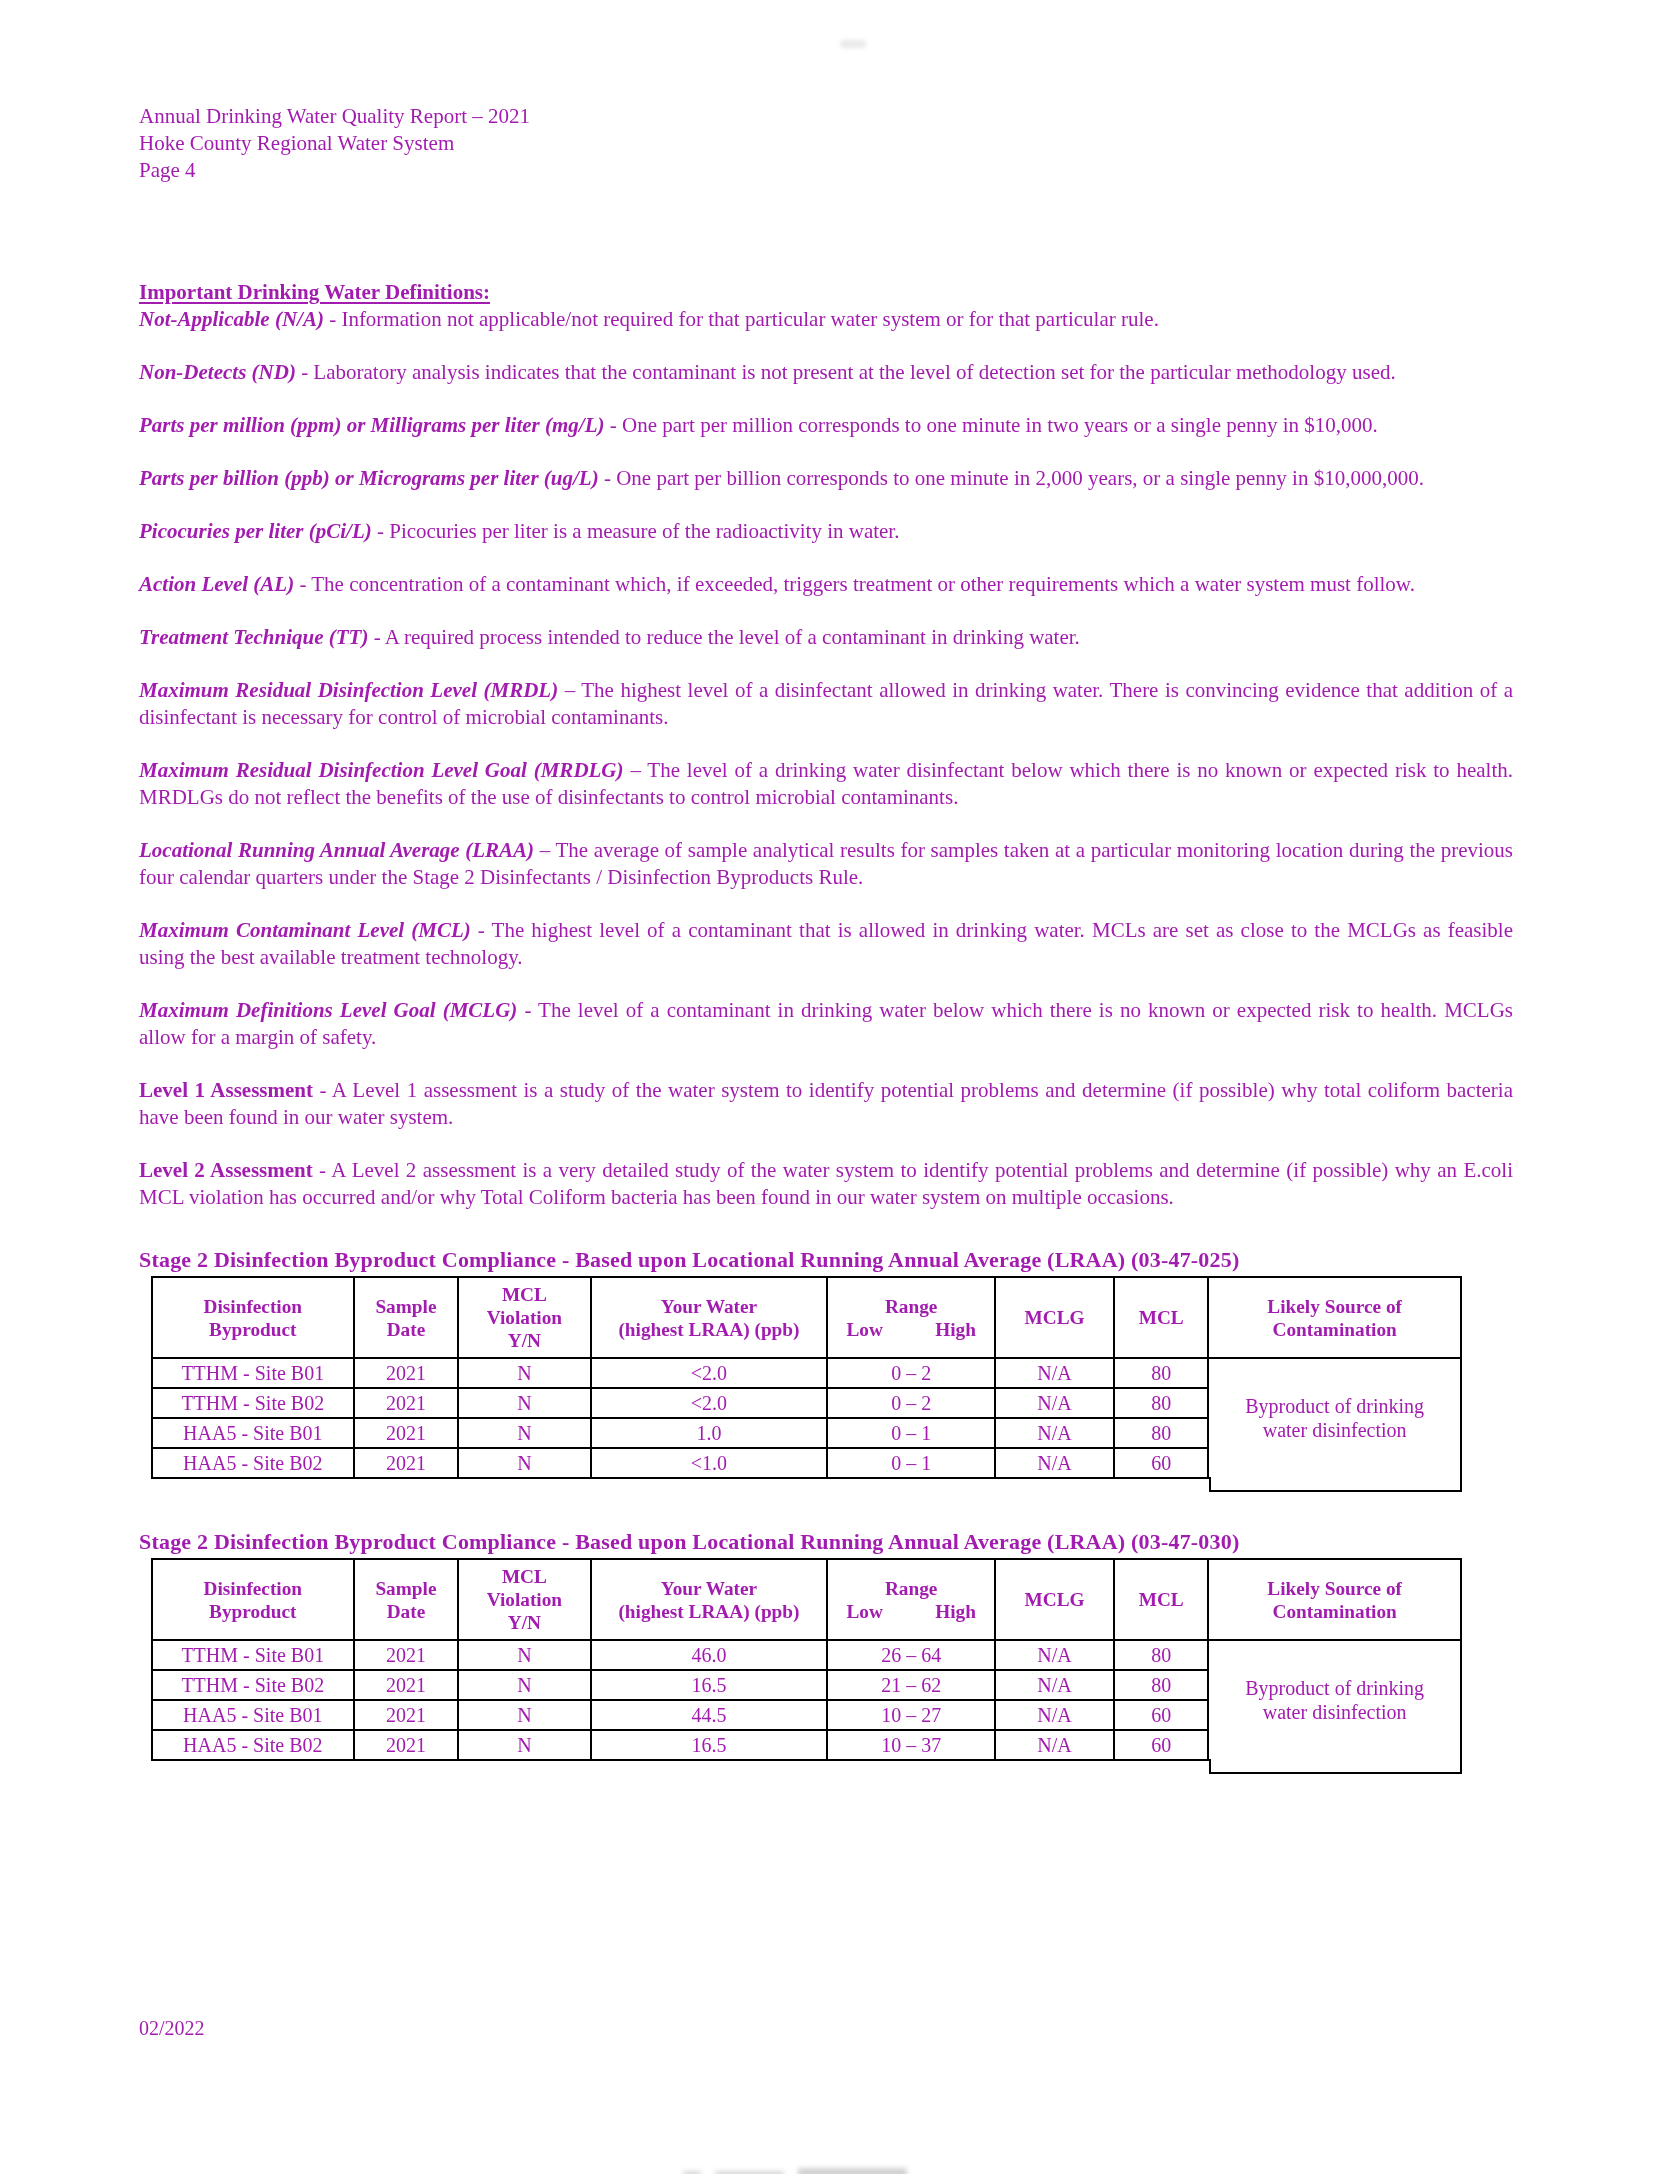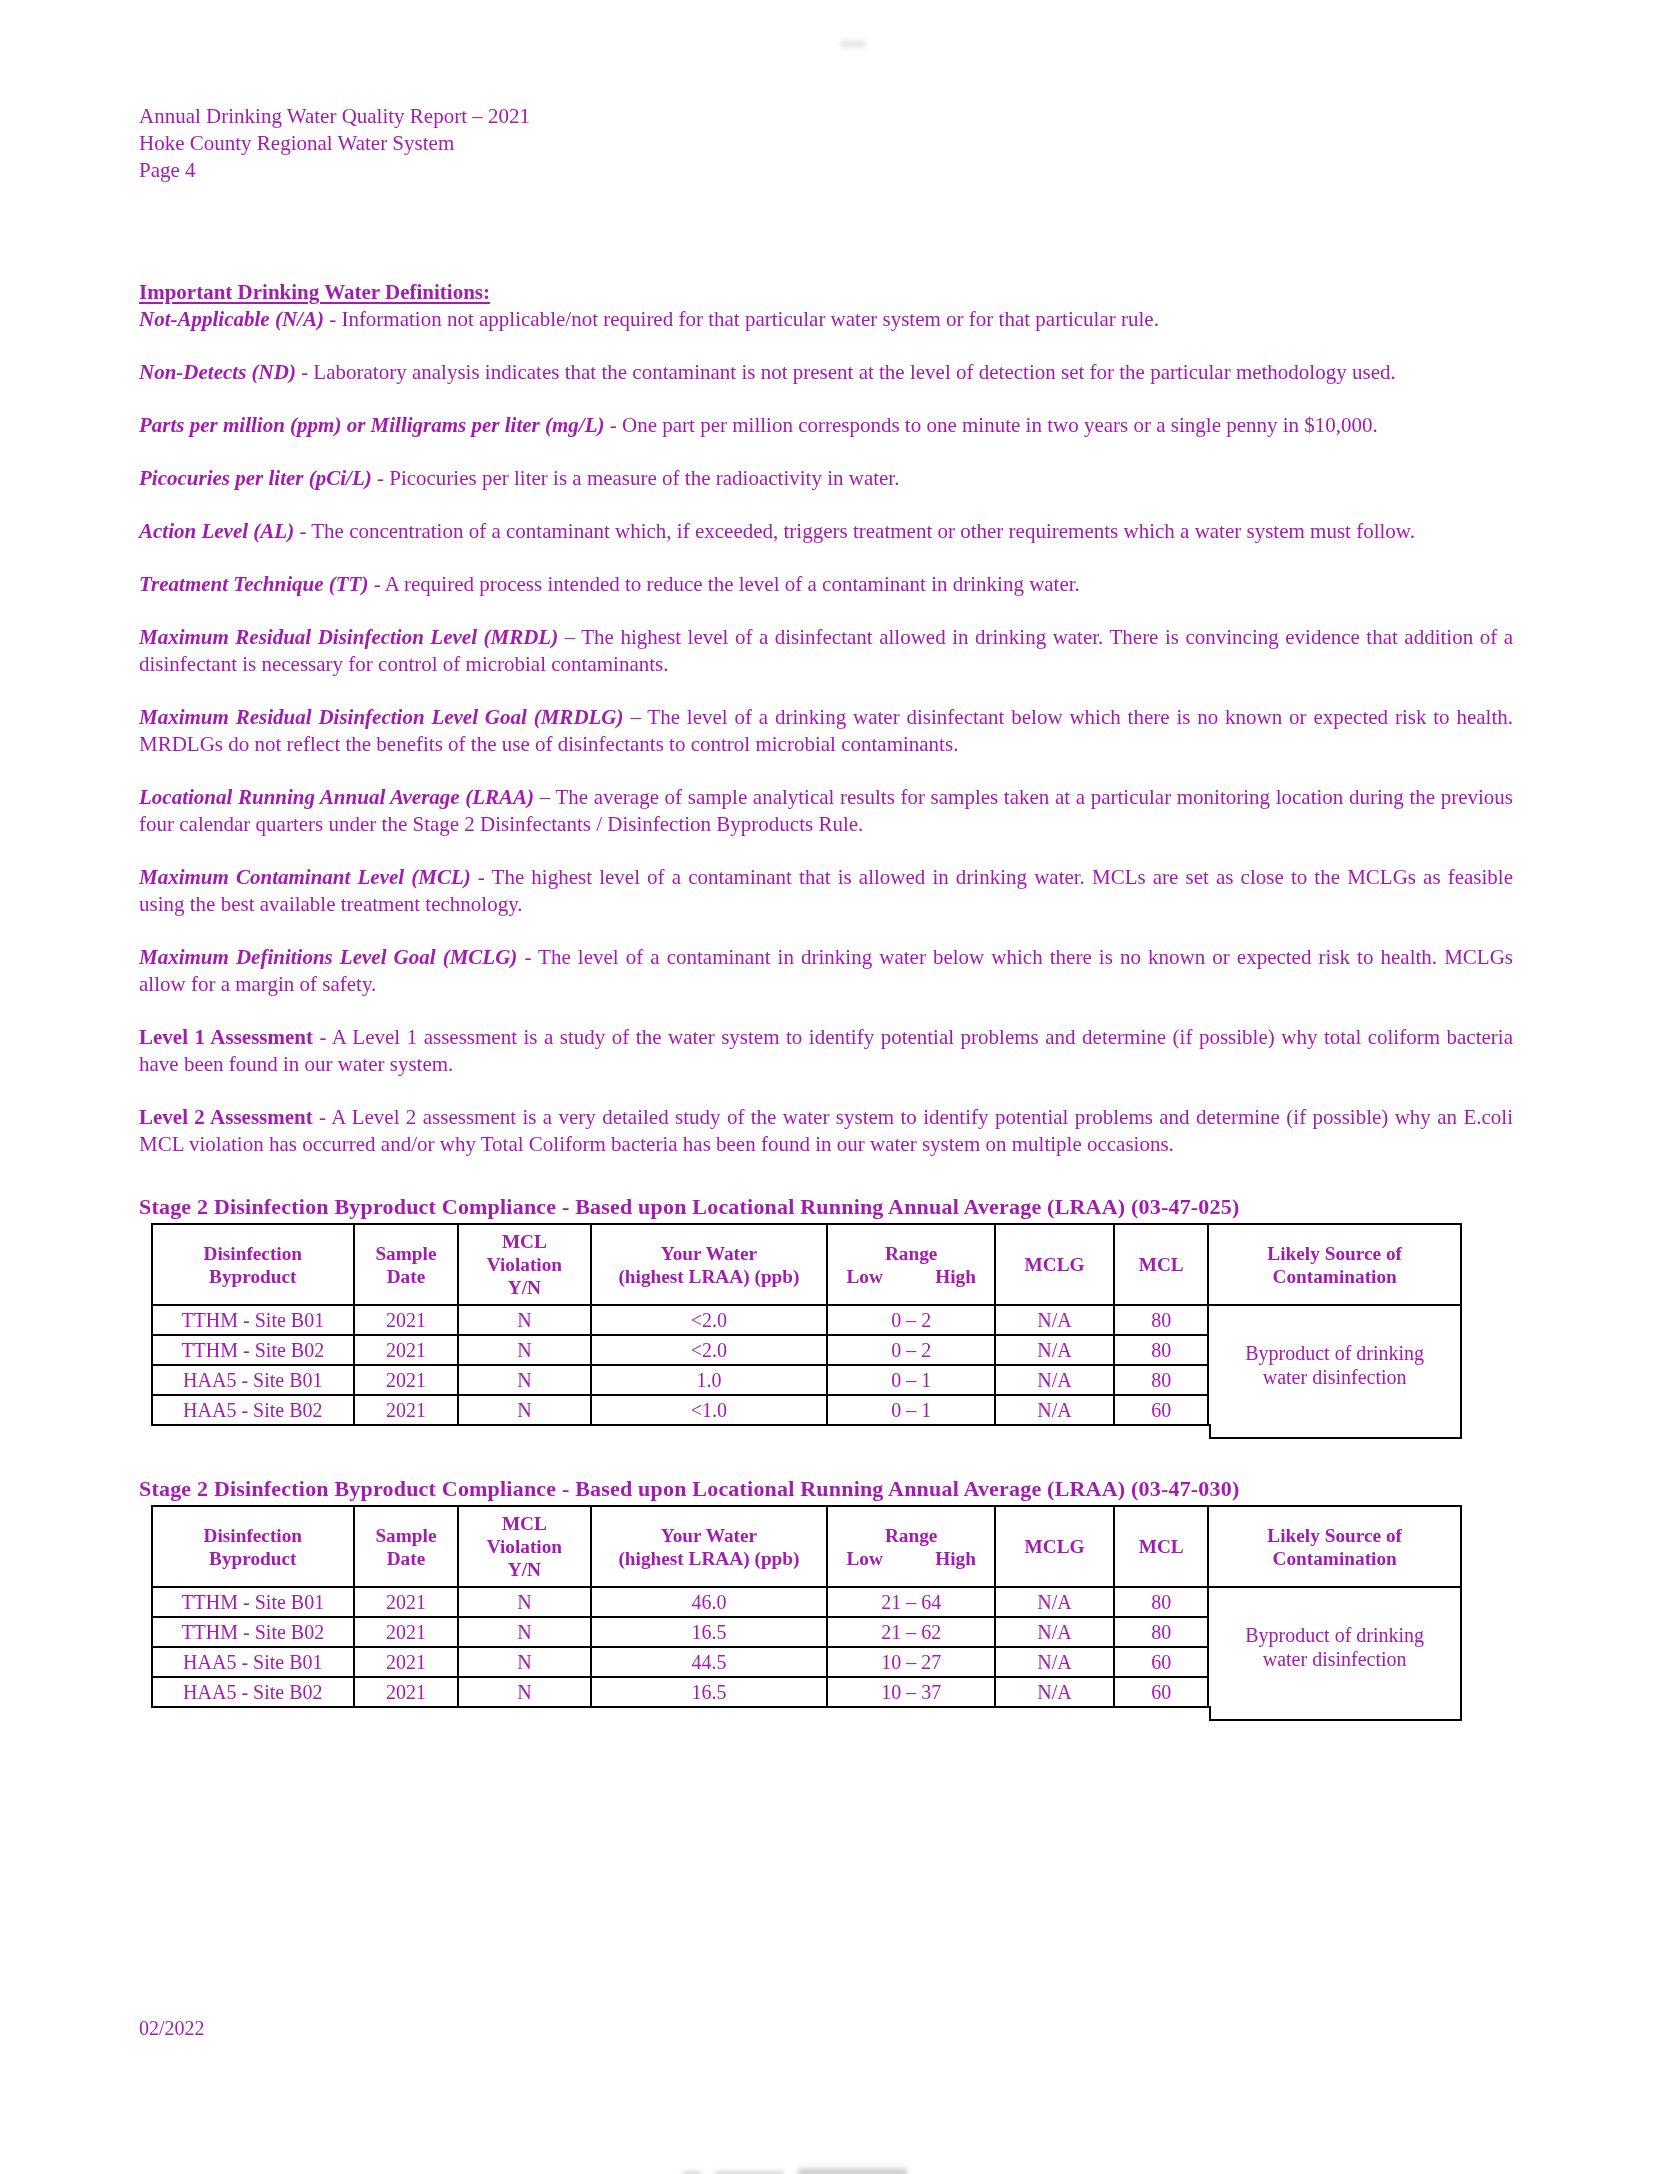--- a/index.html
+++ b/index.html
@@ -123,20 +123,21 @@
       <p>Hoke County Regional Water System</p>
       <p>Page 4</p>
     </div>
 
     <p class="section-heading">Important Drinking Water Definitions:</p>
 
     <div>
         <p class="def first"><span class="term">Not-Applicable (N/A)</span><span> - Information not applicable/not required for that particular water system or for that particular rule.</span></p>
         <p class="def"><span class="term">Non-Detects (ND)</span><span> - Laboratory analysis indicates that the contaminant is not present at the level of detection set for the particular methodology used.</span></p>
         <p class="def"><span class="term">Parts per million (ppm) or Milligrams per liter (mg/L)</span><span> - One part per million corresponds to one minute in two years or a single penny in $10,000.</span></p>
+        <p class="def"><span class="term">Parts per billion (ppb) or Micrograms per liter (ug/L)</span><span> - One part per billion corresponds to one minute in 2,000 years, or a single penny in $10,000,000.</span></p>
         <p class="def"><span class="term">Picocuries per liter (pCi/L)</span><span> - Picocuries per liter is a measure of the radioactivity in water.</span></p>
         <p class="def"><span class="term">Action Level (AL)</span><span> - The concentration of a contaminant which, if exceeded, triggers treatment or other requirements which a water system must follow.</span></p>
         <p class="def"><span class="term">Treatment Technique (TT)</span><span> - A required process intended to reduce the level of a contaminant in drinking water.</span></p>
         <p class="def"><span class="term">Maximum Residual Disinfection Level (MRDL)</span><span> – The highest level of a disinfectant allowed in drinking water.  There is convincing evidence that addition of a disinfectant is necessary for control of microbial contaminants.</span></p>
         <p class="def"><span class="term">Maximum Residual Disinfection Level Goal (MRDLG)</span><span> – The level of a drinking water disinfectant below which there is no known or expected risk to health.  MRDLGs do not reflect the benefits of the use of disinfectants to control microbial contaminants.</span></p>
         <p class="def"><span class="term">Locational Running Annual Average (LRAA)</span><span> – The average of sample analytical results for samples taken at a particular monitoring location during the previous four calendar quarters under the Stage 2 Disinfectants / Disinfection Byproducts Rule.</span></p>
         <p class="def"><span class="term">Maximum Contaminant Level (MCL)</span><span> - The highest level of a contaminant that is allowed in drinking water.  MCLs are set as close to the MCLGs as feasible using the best available treatment technology.</span></p>
         <p class="def"><span class="term">Maximum Definitions Level Goal (MCLG)</span><span> - The level of a contaminant in drinking water below which there is no known or expected risk to health.  MCLGs allow for a margin of safety.</span></p>
         <p class="def plain-term"><span class="term">Level 1 Assessment</span><span> - A Level 1 assessment is a study of the water system to identify potential problems and determine (if possible) why total coliform bacteria have been found in our water system.</span></p>
         <p class="def plain-term"><span class="term">Level 2 Assessment</span><span> - A Level 2 assessment is a very detailed study of the water system to identify potential problems and determine (if possible) why an E.coli MCL violation has occurred and/or why Total Coliform bacteria has been found in our water system on multiple occasions.</span></p>
@@ -286,21 +287,21 @@
                 <div>Contamination</div>
               </th>
             </tr>
           </thead>
           <tbody>
             <tr>
               <td>TTHM - Site B01</td>
               <td>2021</td>
               <td>N</td>
               <td>46.0</td>
-              <td>21 – 64</td>
+              <td>26 – 64</td>
               <td>N/A</td>
               <td>80</td>
               <td class="source-cell" rowspan="4">Byproduct of drinking water disinfection</td>
             </tr>
             <tr>
               <td>TTHM - Site B02</td>
               <td>2021</td>
               <td>N</td>
               <td>16.5</td>
               <td>21 – 62</td>

